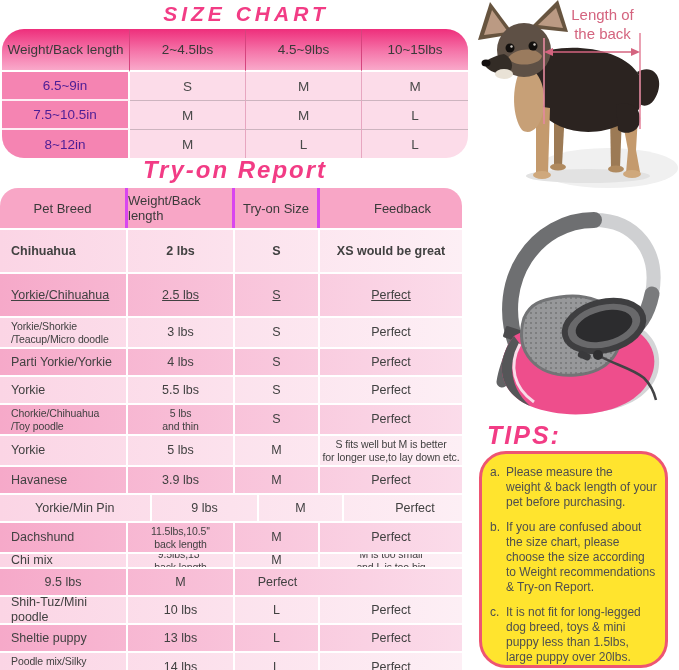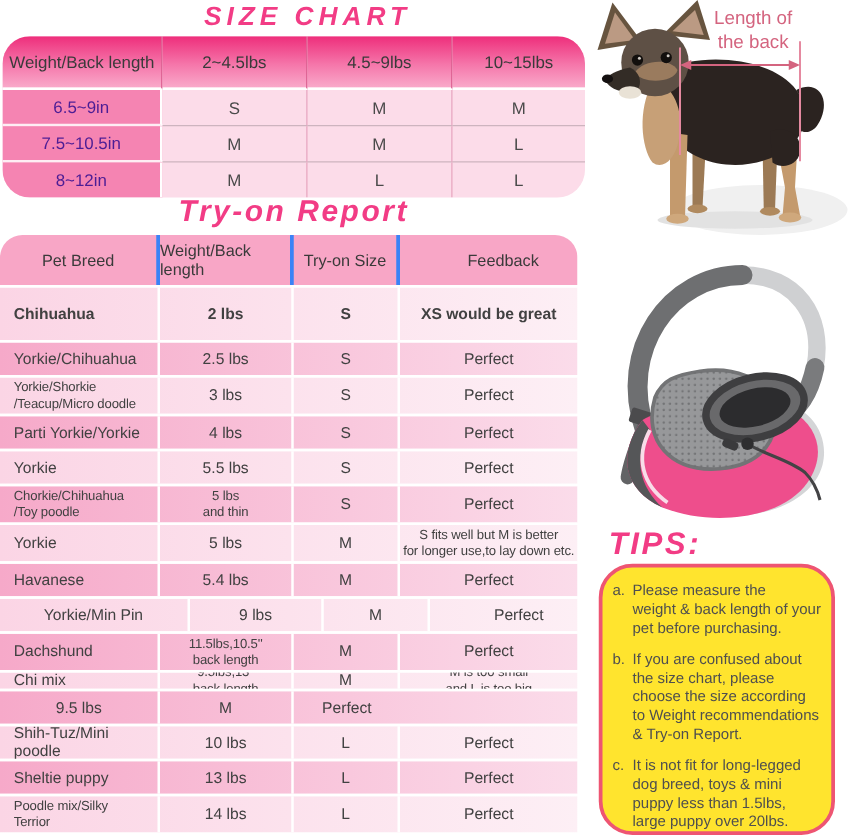--- a/index.html
+++ b/index.html
@@ -28,21 +28,21 @@
   .sc-label.lastrow{border-bottom:none;}
   .sc-cell{font-size:13.5px;color:#4a4a4a;border-right:1px solid #e7a6c0;border-bottom:1px solid #cdb4bf;}
   .sc-cell.lastcol{border-right:none;}
   .sc-cell.lastrow{border-bottom:none;}
 
   
   .tryon{position:absolute;top:188px;left:0;width:462px;border-radius:18px 18px 0 0;overflow:hidden;}
   .t-head,.t-row{display:grid;grid-template-columns:128px 107px 85px 142px;}
   .t-head{height:40px;background:#f8a6c6;}
   .t-head>div{display:flex;align-items:center;justify-content:center;font-size:13px;color:#3a3a3a;
-              border-right:3px solid #3b82f6;box-sizing:border-box;}
+              border-right:3px solid #d946ef;box-sizing:border-box;}
   .t-head>div:last-child{border-right:none;margin-left:23px;}
   .t-row{border-top:2px solid #fff;box-sizing:border-box;}
   .t-row.light{background:linear-gradient(90deg,#fbd5e5 0%,#fdeff5 100%);}
   .t-row.dark{background:linear-gradient(90deg,#f6a9c9 0%,#fbdcea 100%);}
   .t-cell{display:flex;align-items:center;justify-content:center;font-size:12.5px;color:#414141;
           border-right:2px solid #fff;box-sizing:border-box;white-space:pre-line;
           text-align:center;line-height:1.18;overflow:hidden;}
   .t-cell:last-child{border-right:none;}
   .t-cell.breed{justify-content:flex-start;text-align:left;padding-left:11px;}
   .t-cell.small{font-size:10.5px;letter-spacing:-0.1px;}
@@ -98,21 +98,21 @@
         <div class="">Try-on Size</div>
         <div class="">Feedback</div>
       </div>
     <div id="t-body">
         <div class="t-row light" style="height: 44px; font-weight: bold;">
           <div class="t-cell breed">Chihuahua</div>
           <div class="t-cell weight">2 lbs</div>
           <div class="t-cell size">S</div>
           <div class="t-cell feedback">XS would be great</div>
         </div>
-        <div class="t-row dark" style="height: 28px;">
+        <div class="t-row dark" style="height: 44px; text-decoration: underline;">
           <div class="t-cell breed">Yorkie/Chihuahua</div>
           <div class="t-cell weight">2.5 lbs</div>
           <div class="t-cell size">S</div>
           <div class="t-cell feedback">Perfect</div>
         </div>
         <div class="t-row light" style="height: 31px;">
           <div class="t-cell breed small">Yorkie/Shorkie
 /Teacup/Micro doodle</div>
           <div class="t-cell weight">3 lbs</div>
           <div class="t-cell size">S</div>
@@ -140,21 +140,21 @@
         </div>
         <div class="t-row light" style="height: 31px;">
           <div class="t-cell breed">Yorkie</div>
           <div class="t-cell weight">5 lbs</div>
           <div class="t-cell size">M</div>
           <div class="t-cell feedback small">S fits well but M is better
 for longer use,to lay down etc.</div>
         </div>
         <div class="t-row dark" style="height: 28px;">
           <div class="t-cell breed">Havanese</div>
-          <div class="t-cell weight">5.4 lbs</div>
+          <div class="t-cell weight">3.9 lbs</div>
           <div class="t-cell size">M</div>
           <div class="t-cell feedback">Perfect</div>
         </div>
         <div class="t-row light" style="height: 28px; padding-left: 24px;">
           <div class="t-cell breed">Yorkie/Min Pin</div>
           <div class="t-cell weight">9 lbs</div>
           <div class="t-cell size">M</div>
           <div class="t-cell feedback">Perfect</div>
         </div>
         <div class="t-row dark" style="height: 31px;">

